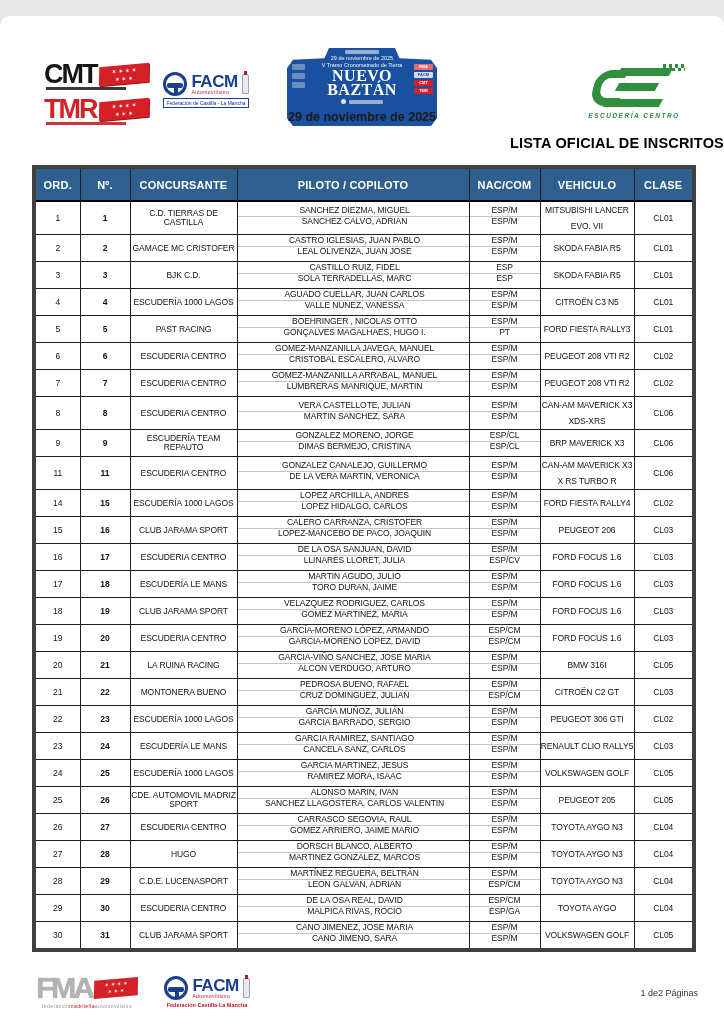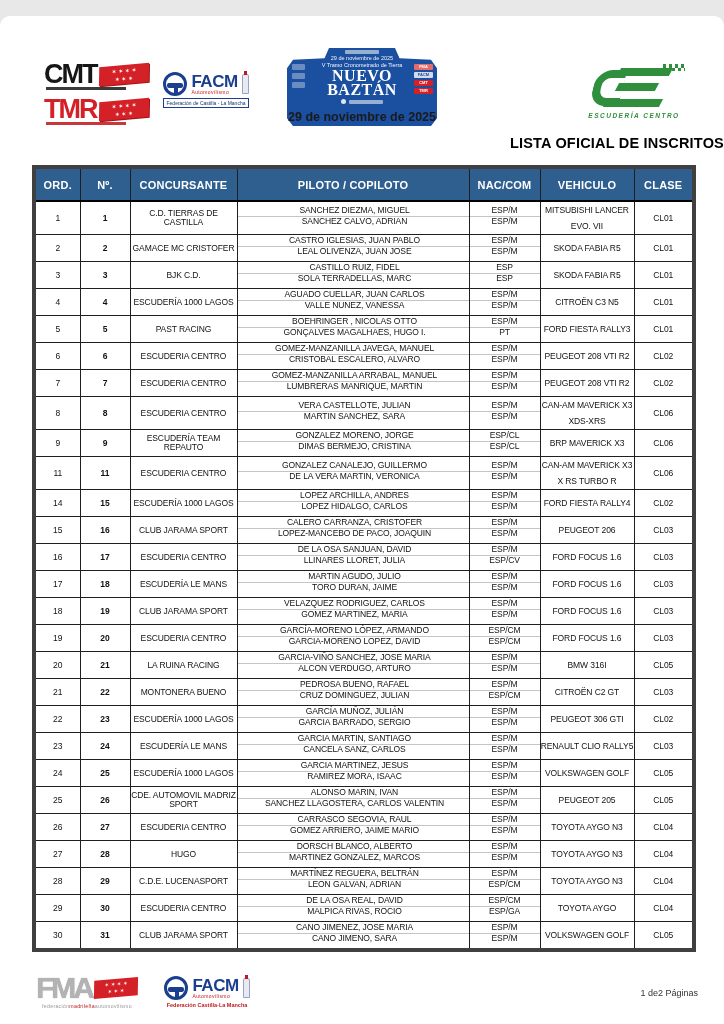--- a/index.html
+++ b/index.html
@@ -483,21 +483,21 @@
             <div class="l2">ESP/M</div>
           </td>
           <td class="veh">PEUGEOT 306 GTI</td>
           <td class="cls">CL02</td>
         </tr>
         <tr>
           <td class="ord">23</td>
           <td class="num">24</td>
           <td class="team">ESCUDERÍA LE MANS</td>
           <td class="pilots">
-            <div class="l1">GARCIA MARTIN, SANTIAGO</div>
+            <div class="l1">GARCIA RAMIREZ, SANTIAGO</div>
             <div class="l2">CANCELA SANZ, CARLOS</div>
           </td>
           <td class="nac">
             <div class="l1">ESP/M</div>
             <div class="l2">ESP/M</div>
           </td>
           <td class="veh">RENAULT CLIO RALLY5</td>
           <td class="cls">CL03</td>
         </tr>
         <tr>

